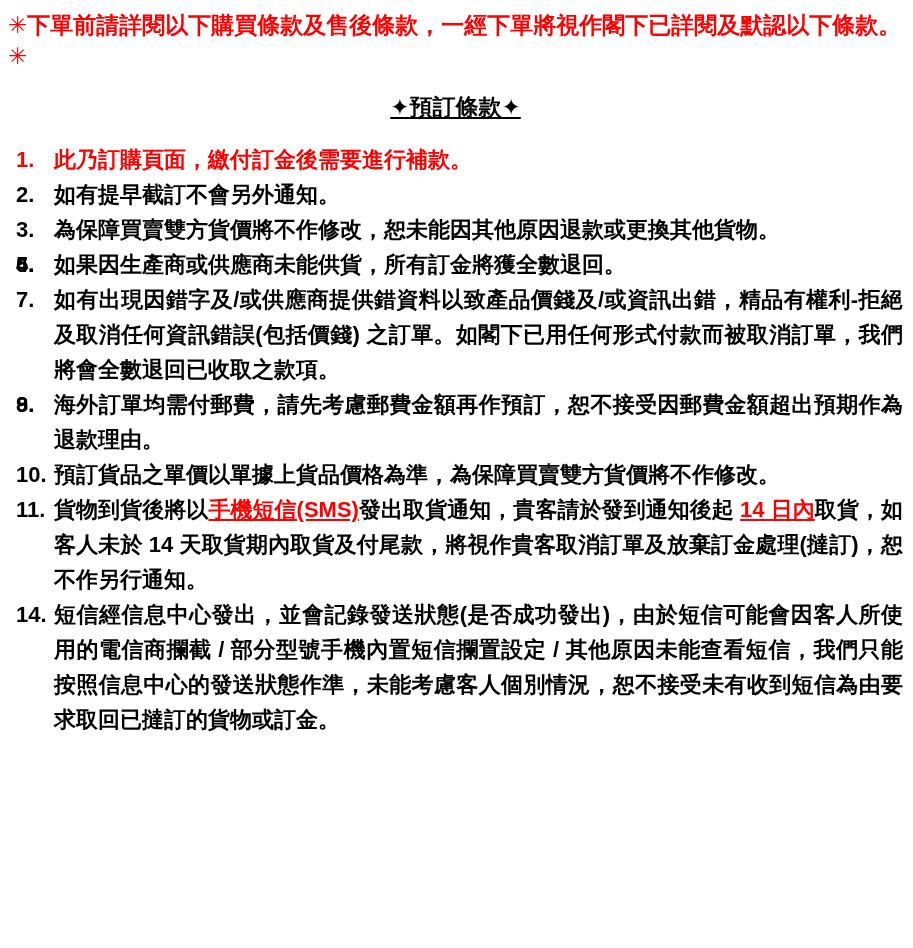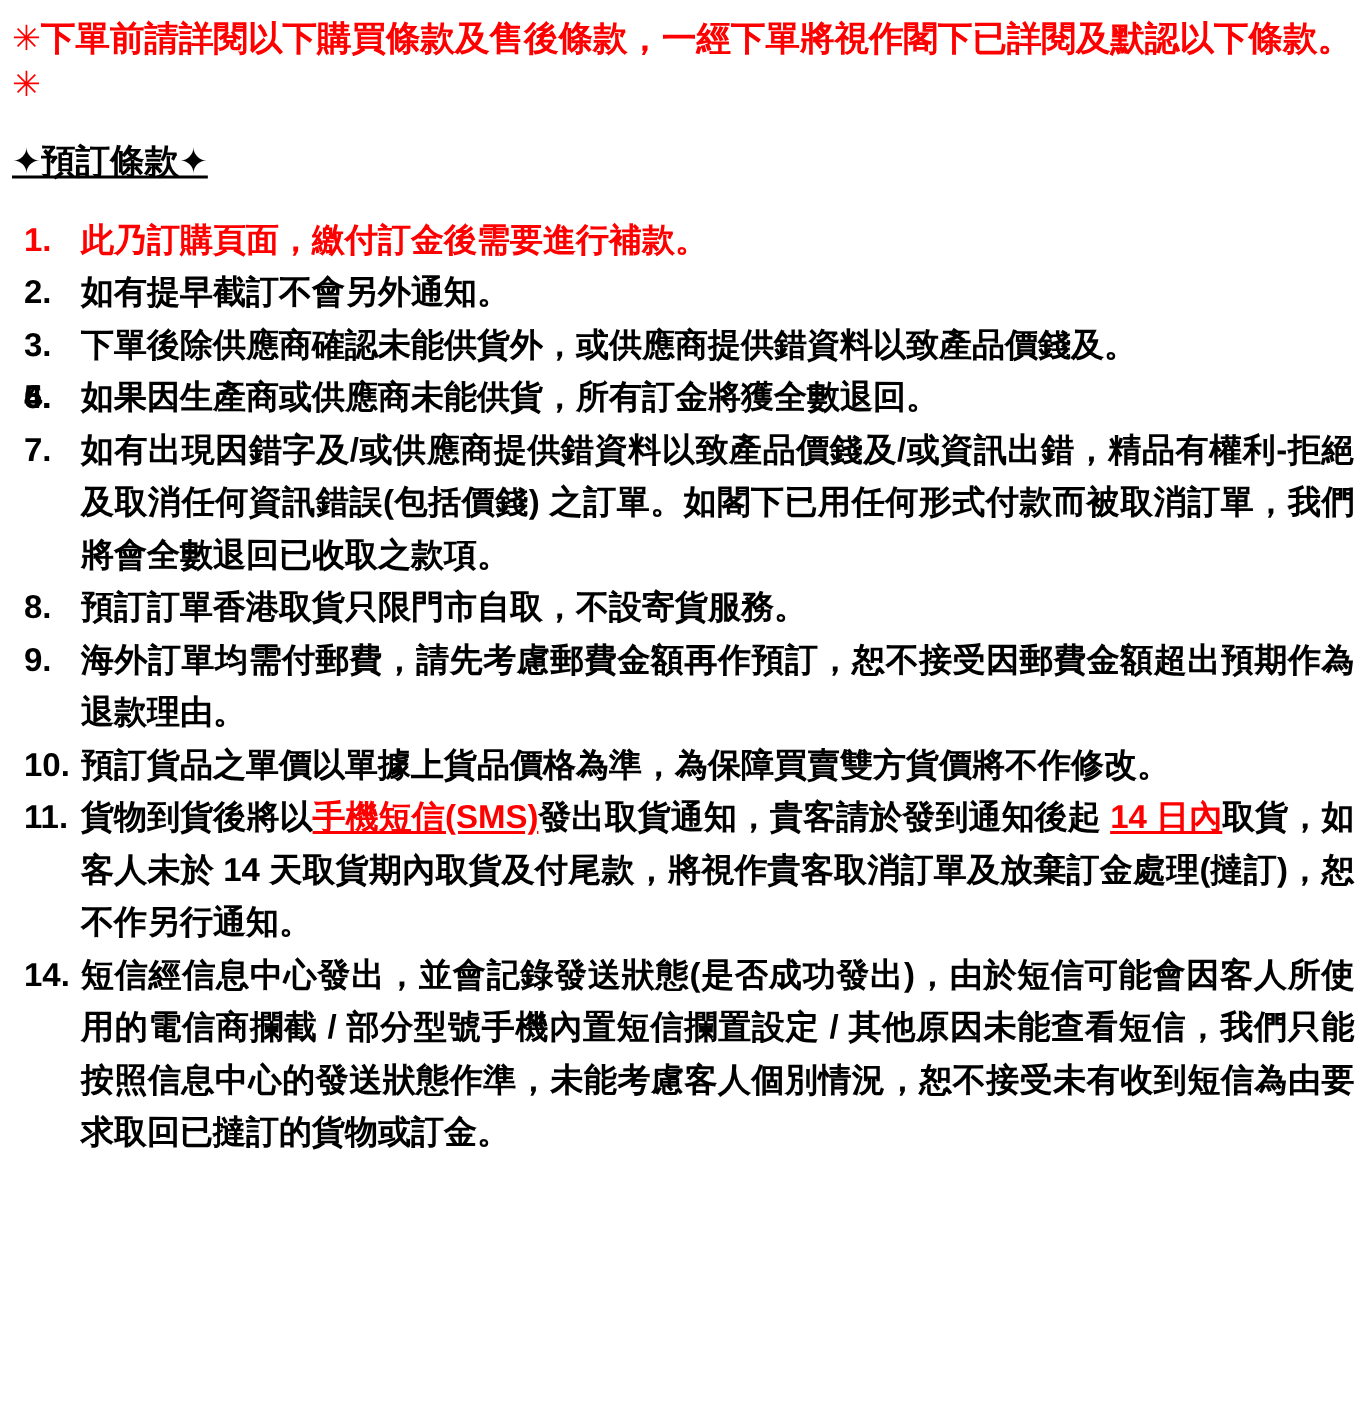--- a/index.html
+++ b/index.html
@@ -21,21 +21,21 @@
   .doc{
     padding:8px 10px 10px 8px;
     box-sizing:border-box;
   }
   .top-notice{
     color:var(--red);
     font-size:23px;
     line-height:31px;
     margin:2px 0 20px 0;
   }
-  .section-row{margin:0 0 20px 0;}
+  .section-row{margin:0 0 20px 0;text-align:center;}
   .section-title{
     color:var(--black);
     text-decoration:underline;
     font-size:23px;
     line-height:30px;
     display:inline-block;
   }
   .terms{font-size:22px;}
   .term{
     position:relative;
@@ -60,24 +60,24 @@
 <div class="doc">
   <div class="top-notice">✳下單前請詳閱以下購買條款及售後條款，一經下單將視作閣下已詳閱及默認以下條款。✳</div>
 
   <div class="section-row">
     <span class="section-title">✦預訂條款✦</span>
   </div>
 
   <div class="terms">
       <div class="term term-red"><span class="num">1.</span><span><span>此乃訂購頁面，繳付訂金後需要進行補款。</span></span></div>
       <div class="term"><span class="num">2.</span><span><span>如有提早截訂不會另外通知。</span></span></div>
-      <div class="term"><span class="num">3.</span><span><span>下單後除供應商確認未能供貨外，或供應商提供錯資料以致產品價錢及。</span></span></div>
+      <div class="term"><span class="num">3.</span><span><span>為保障買賣雙方貨價將不作修改，恕未能因其他原因退款或更換其他貨物。</span></span></div>
       <div class="term"><span class="num">4.</span></div>
       <div class="term"><span class="num">5.</span></div>
       <div class="term"><span class="num">6.</span><span><span>如果因生產商或供應商未能供貨，所有訂金將獲全數退回。</span></span></div>
       <div class="term"><span class="num">7.</span><span><span>如有出現因錯字及/或供應商提供錯資料以致產品價錢及/或資訊出錯，精品有權利-拒絕及取消任何資訊錯誤(包括價錢) 之訂單。如閣下已用任何形式付款而被取消訂單，我們將會全數退回已收取之款項。</span></span></div>
-      <div class="term"><span class="num">8.</span><span><span>預訂訂單香港取貨只限門市自取，不設寄貨服務。</span></span></div>
+      <div class="term"><span class="num">8.</span></div>
       <div class="term"><span class="num">9.</span><span><span>海外訂單均需付郵費，請先考慮郵費金額再作預訂，恕不接受因郵費金額超出預期作為退款理由。</span></span></div>
       <div class="term"><span class="num">10.</span><span><span>預訂貨品之單價以單據上貨品價格為準，為保障買賣雙方貨價將不作修改。</span></span></div>
       <div class="term"><span class="num">11.</span><span><span>貨物到貨後將以</span><span class="red-underline">手機短信(SMS)</span><span>發出取貨通知，貴客請於發到通知後起 </span><span class="red-underline">14 日內</span><span>取貨，如客人未於 14 天取貨期內取貨及付尾款，將視作貴客取消訂單及放棄訂金處理(撻訂)，恕不作另行通知。</span></span></div>
       <div class="term"><span class="num">14.</span><span><span>短信經信息中心發出，並會記錄發送狀態(是否成功發出)，由於短信可能會因客人所使用的電信商攔截 / 部分型號手機內置短信攔置設定 / 其他原因未能查看短信，我們只能按照信息中心的發送狀態作準，未能考慮客人個別情況，恕不接受未有收到短信為由要求取回已撻訂的貨物或訂金。</span></span></div>
     </div>
 </div>
 
 </body></html>

